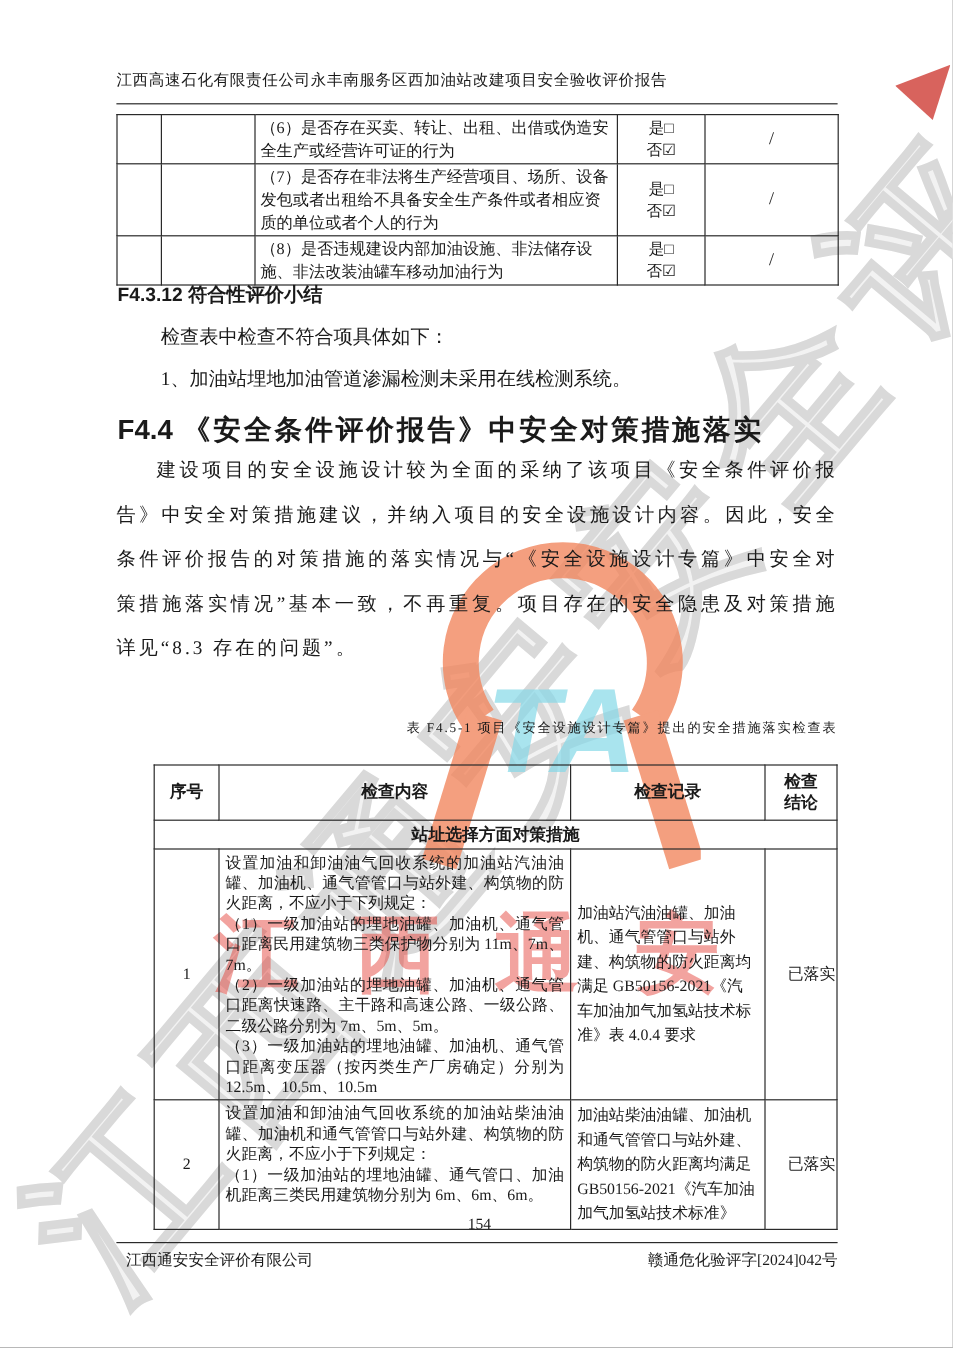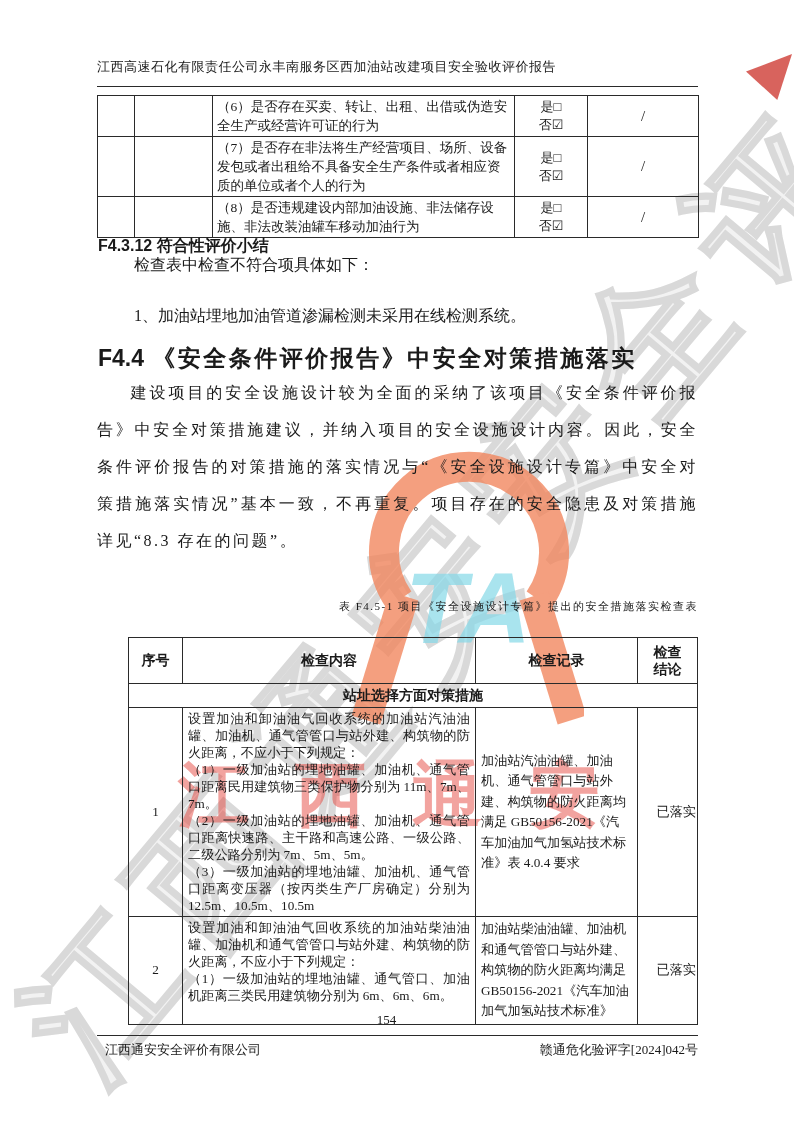--- a/index.html
+++ b/index.html
@@ -43,21 +43,21 @@
   .maintable{position:absolute;left:128px;top:637px;width:569px;border:1.5px solid #2a2a2a;font-size:13.2px;}
   .maintable .hrow td{height:43px;text-align:center;font-weight:bold;font-size:14px;line-height:17px;}
   .maintable .grow td{height:21px;text-align:center;font-weight:bold;font-size:14px;}
   .maintable .c-no{text-align:center;}
   .maintable .c-content{padding:2px 5px;line-height:17px;vertical-align:top;text-align:justify;}
   .maintable .c-record{padding:2px 5px;line-height:20.5px;vertical-align:middle;}
   .maintable .c-concl{text-align:right;line-height:20px;}
   .preline{white-space:pre-line;}
 
   
-  .page-num{position:absolute;left:86px;top:1012px;width:601px;text-align:center;font-size:13px;}
+  .page-num{position:absolute;left:99px;top:1012px;width:601px;text-align:center;font-size:13px;}
   .footer-rule{position:absolute;left:97px;top:1035px;width:601px;border-bottom:1.5px solid #2a2a2a;}
   .footer-left{position:absolute;left:105px;top:1041px;font-size:13px;}
   .footer-right{position:absolute;left:97px;top:1041px;width:601px;text-align:right;font-size:13px;}
 </style>
 </head>
 <body>
 
 <div class="page">
 
   <div class="layer-wm">
@@ -115,21 +115,21 @@
         <td class="c-yn">
           <div>是□</div>
           <div>否☑</div>
         </td>
         <td class="c-res">/</td>
       </tr>
     </tbody>
       </table>
 
     <div class="h-sub">F4.3.12 符合性评价小结</div>
-    <div class="para-ind" style="top:255px">检查表中检查不符合项具体如下：</div>
+    <div class="para-ind" style="top:271px">检查表中检查不符合项具体如下：</div>
     <div class="para-ind" style="top:306px">1、加油站埋地加油管道渗漏检测未采用在线检测系统。</div>
 
     <div class="h-big" style="top:343px"><span class="hnum">F4.4</span> <span>《安全条件评价报告》中安全对策措施落实</span></div>
 
     <div class="bodypara">建设项目的安全设施设计较为全面的采纳了该项目《安全条件评价报告》中安全对策措施建议，并纳入项目的安全设施设计内容。因此，安全条件评价报告的对策措施的落实情况与“《安全设施设计专篇》中安全对策措施落实情况”基本一致，不再重复。项目存在的安全隐患及对策措施详见“8.3 存在的问题”。</div>
 
 
     <div class="tbl-caption">表 F4.5-1  项目《安全设施设计专篇》提出的安全措施落实检查表</div>
 
     <table class="maintable">

